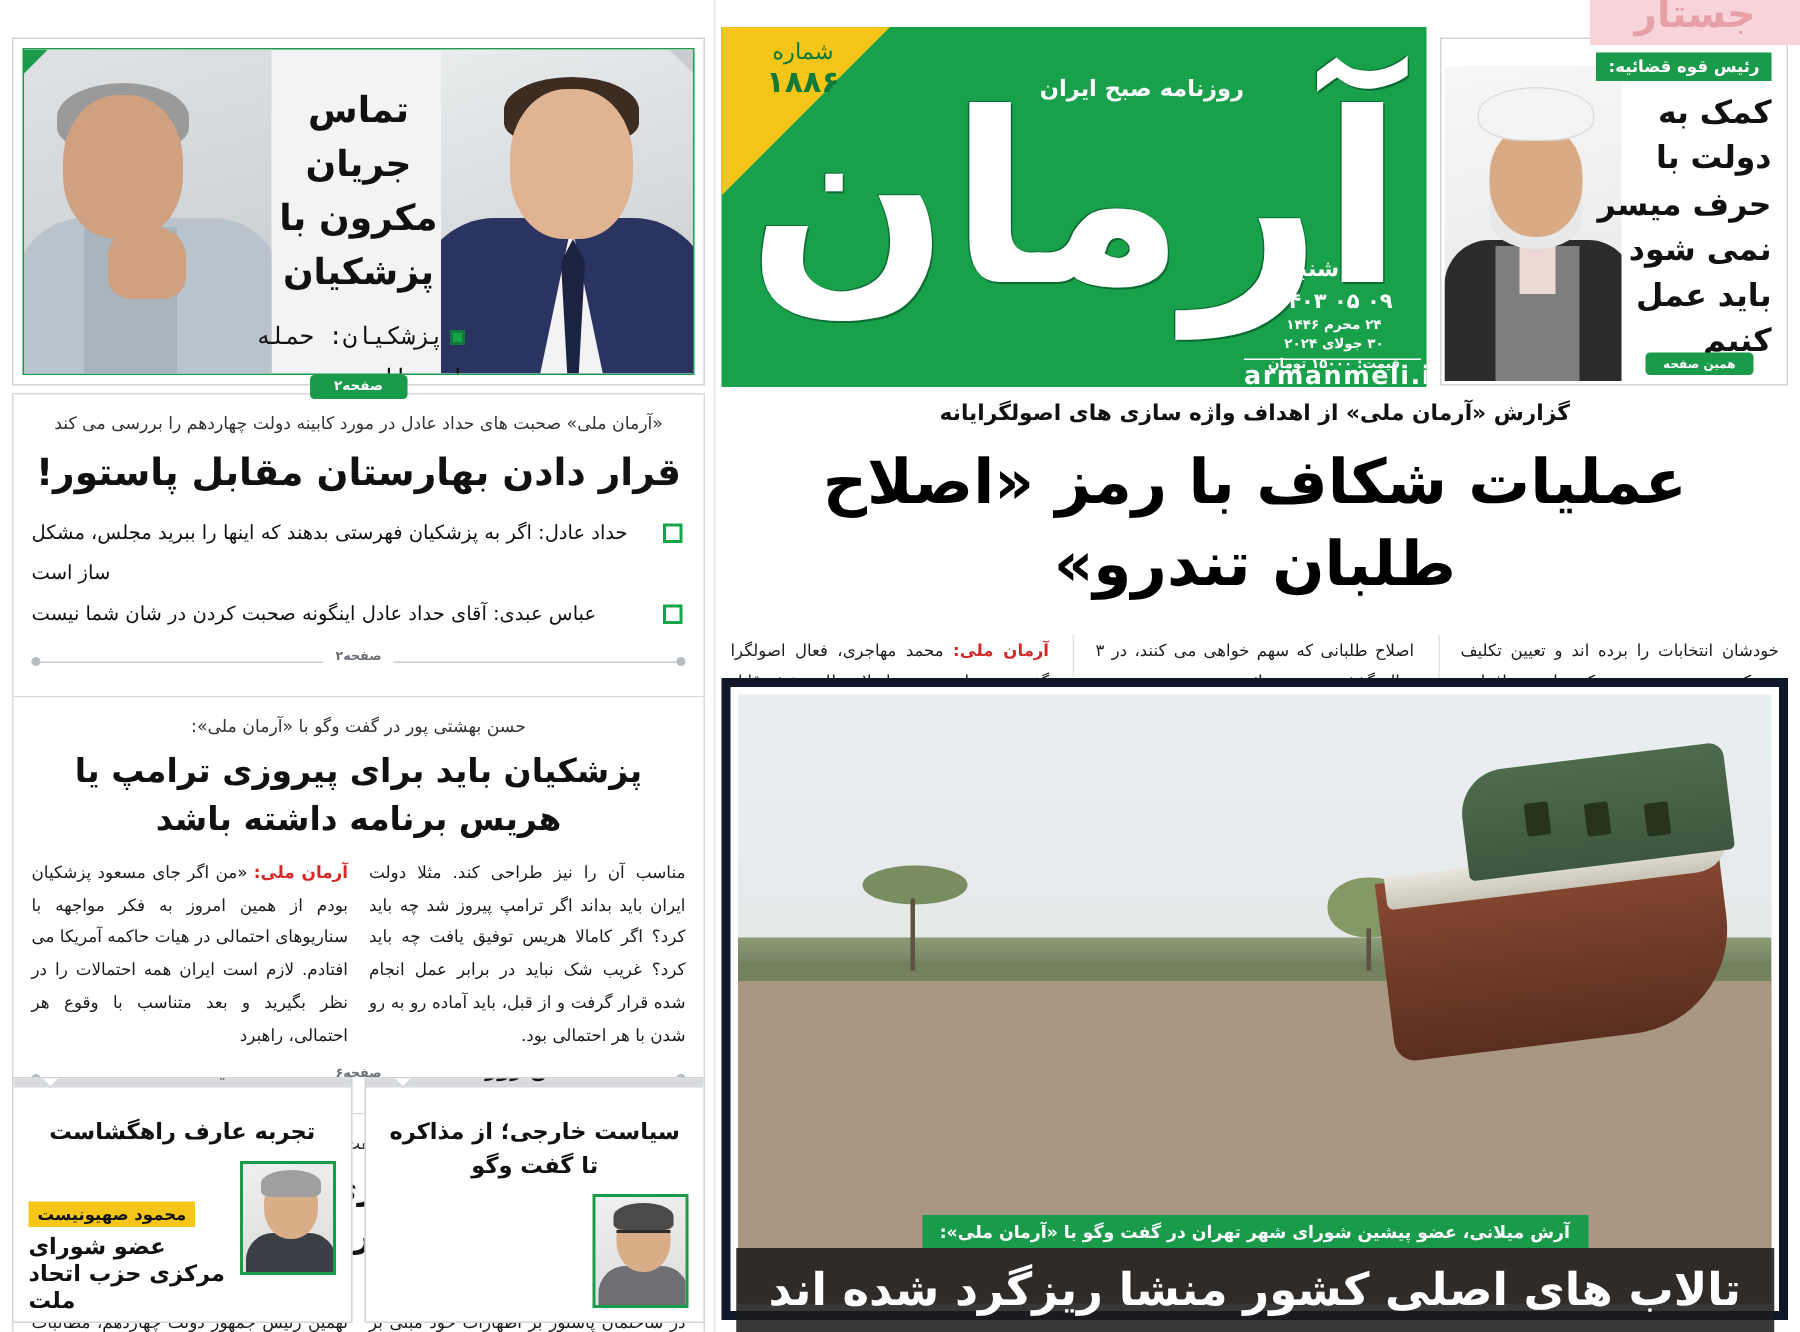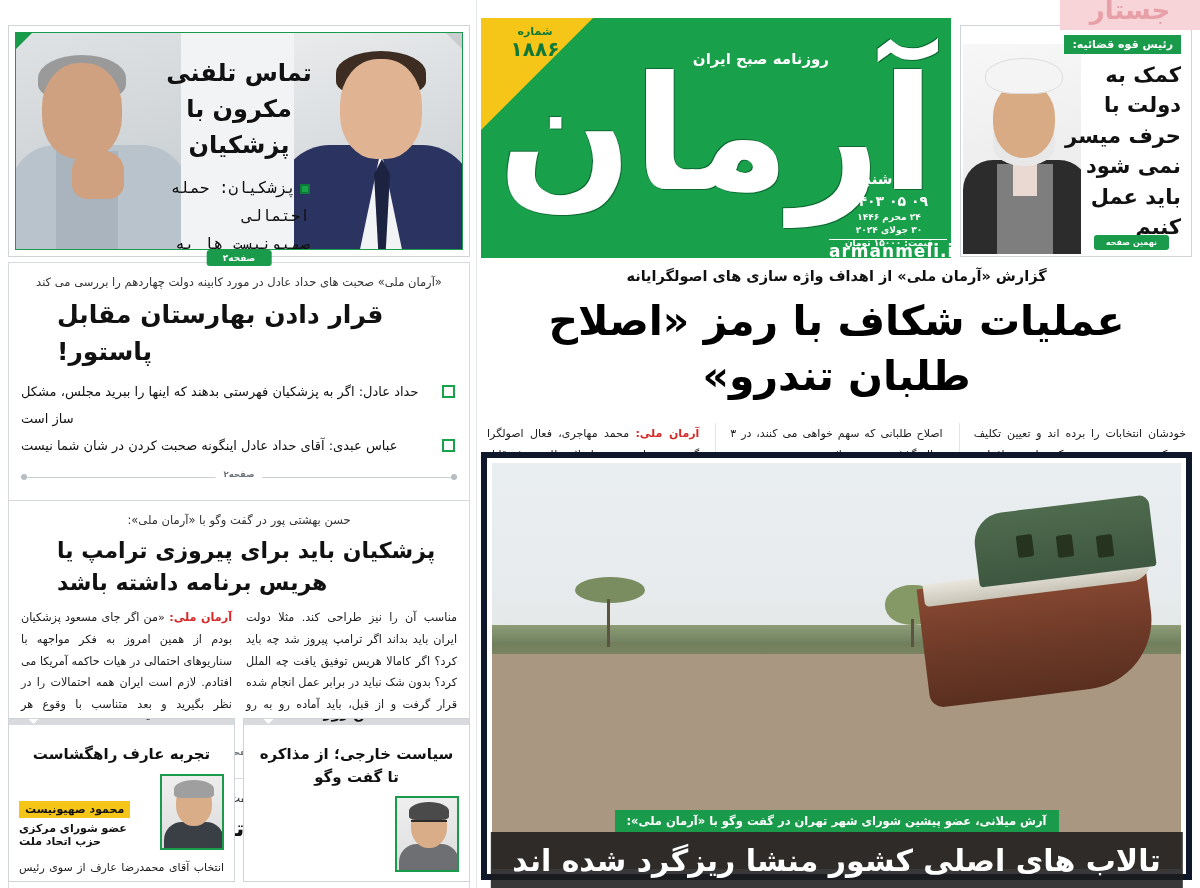--- a/index.html
+++ b/index.html
@@ -30,21 +30,21 @@
   }
   .mh-yellow{
     position:absolute; left:0; top:0; width:112px; height:112px;
     background:#f5c518;
     clip-path: polygon(0 0, 100% 0, 0 100%);
   }
   .mh-issue{
     position:absolute; left:6px; top:8px; width:96px;
     text-align:center; color:#0f7a39; line-height:1.1; transform:rotate(0deg);
   }
-  .mh-issue .lbl{ font-size:11px; font-weight:bold; display:block;}
+  .mh-issue .lbl{ font-size:15px; font-weight:normal; display:block;}
   .mh-issue .num{ font-size:20px; font-weight:bold; display:block; letter-spacing:1px;}
   .mh-sub{
     position:absolute; top:32px; right:122px; color:#fff;
     font-size:15px; font-weight:bold;
   }
   .mh-logo{
     position:absolute; right:10px; top:0; width:420px; height:240px;
     display:flex; align-items:center; justify-content:flex-start;
   }
   .mh-logo .ar{
@@ -159,21 +159,21 @@
   .judi-badge{
     position:absolute; right:22px; bottom:6px; background:#1a9b4b; color:#fff;
     font-size:8px; font-weight:bold; padding:3px 12px; border-radius:3px;
   }
 
   
   .left-col{ position:absolute; left:8px; top:262px; width:462px; }
   .lc-art{ border:1px solid #d6dadd; border-top:none; position:relative; padding:10px 12px 18px; background:#fff;}
   .lc-art:first-child{ border-top:1px solid #d6dadd; }
   .lc-kicker{ font-size:11.5px; color:#333; text-align:center; line-height:1.6; margin-bottom:6px;}
-  .lc-head{ font-size:25px; font-weight:bold; color:#111; text-align:left; line-height:1.45; margin-bottom:8px;margin-left:36px;}
+  .lc-head{ font-size:25px; font-weight:bold; color:#111; text-align:center; line-height:1.45; margin-bottom:8px;}
   .lc-head.sm{ font-size:22px; }
   .lc-bullets{ font-size:13px; line-height:2.1; color:#111; text-align:left; padding-right:22px;}
   .lc-bullets li{ list-style:none; position:relative; }
   .lc-bullets li:before{
     content:""; position:absolute; right:-20px; top:7px; width:9px;height:9px;
     background:#fff; border:2.5px solid #16a34a;
   }
   .lc-cols{ display:flex; gap:14px; direction:rtl; margin-top:4px; }
   .lc-cols .c{ flex:1; font-size:11.2px; line-height:1.95; text-align:justify; color:#1a1a1a;}
   .src-red{ color:#d62828; font-weight:bold; }
@@ -277,21 +277,21 @@
   }
   .op-hdwrap{ position:relative; height:10px; }
   .op-diamond{
     position:absolute; left:16px; top:-14px; width:17px;height:17px; background:#fff;
     border:1px solid #cfd4d8; transform:rotate(45deg); z-index:3;
   }
   .op-title{ margin-top:14px; text-align:center; font-size:15px; font-weight:bold; color:#111; line-height:1.5; padding:0 8px;}
   .op-mid{ display:flex; direction:rtl; align-items:flex-start; margin-top:8px; padding:0 10px; gap:8px;}
   .op-meta{ flex:1; text-align:left; padding-top:24px;}
   .op-name{ display:inline-block; background:#f5c518; color:#111; font-size:11px; font-weight:bold; padding:2px 6px;}
-  .op-role{ display:block; font-size:11px; color:#111; font-weight:bold; margin-top:4px;}
+  .op-role{ display:block; font-size:15px; color:#111; font-weight:bold; margin-top:4px;}
   .op-photo{
     width:64px; height:76px; border:2px solid #1a9b4b; overflow:hidden; position:relative;
     background:linear-gradient(170deg,#efefef,#dcdcdc); flex:0 0 auto;
   }
   .op-photo .h{ position:absolute; left:14px; top:8px; width:36px;height:42px;
     border-radius:44% 44% 48% 48%; background:#d8ad88;}
   .op-photo .hr{ position:absolute; left:12px; top:4px; width:40px;height:18px;
     border-radius:50% 50% 20% 20%; background:#9f9f9f;}
   .op-photo .b{ position:absolute; left:2px; top:46px; width:60px;height:32px;
     border-radius:18px 18px 0 0; background:#3a3f45;}
@@ -330,21 +330,21 @@
 
       <div class="ph-mac">
         <div class="suit"></div>
           <div class="shirt"></div>
           <div class="tie"></div>
         <div class="hair"></div>
           <div class="head"></div>
       </div>
 
       <div class="macron-text">
-        <h2>تماس تلفنی</h2>
+        <h2>تماس جریان</h2>
         <h2>مکرون با پزشکیان</h2>
         <div class="macron-bullet">
           <span class="sq-green"></span><span>پزشکیان: حمله احتمالی صهیونیست ها به لبنان تبعات سنگینی دارد</span>
         </div>
       </div>
     </div>
     <div class="pg-badge">صفحه۲</div>
   </div>
 
   <div class="masthead">
@@ -371,21 +371,21 @@
     <div class="judi-photo">
       <div class="robe"></div>
         <div class="inner"></div>
         <div class="collar"></div>
       <div class="beard"></div>
         <div class="face"></div>
         <div class="turban"></div>
     </div>
     <div class="judi-tag">رئیس قوه قضائیه:</div>
     <div class="judi-title">کمک به دولت با حرف میسر نمی شود باید عمل کنیم</div>
-    <div class="judi-badge">نهمین صفحه</div>
+    <div class="judi-badge">همین صفحه</div>
   </div>
 
   <div class="left-col">
 
     <div class="lc-art">
       <div class="lc-kicker">«آرمان ملی» صحبت های حداد عادل در مورد کابینه دولت چهاردهم را بررسی می کند</div>
       <div class="lc-head">قرار دادن بهارستان مقابل پاستور!</div>
       <ul class="lc-bullets">
         <li>حداد عادل: اگر به پزشکیان فهرستی بدهند که اینها را ببرید مجلس، مشکل ساز است</li>
         <li>عباس عبدی: آقای حداد عادل اینگونه صحبت کردن در شان شما نیست</li>
@@ -395,21 +395,21 @@
           <div class="dotL"></div>
           <div class="dotR"></div>
         <div class="txt">صفحه۲</div>
       </div>
     </div>
 
     <div class="lc-art">
       <div class="lc-kicker">حسن بهشتی پور در گفت وگو با «آرمان ملی»:</div>
       <div class="lc-head sm">پزشکیان باید برای پیروزی ترامپ یا هریس برنامه داشته باشد</div>
       <div class="lc-cols">
-        <div class="c">مناسب آن را نیز طراحی کند. مثلا دولت ایران باید بداند اگر ترامپ پیروز شد چه باید کرد؟ اگر کامالا هریس توفیق یافت چه الملل کرد؟ بدون شک نباید در برابر عمل انجام شده قرار گرفت و از قبل، باید آماده رو به رو شدن با هر احتمالی بود.</div>
+        <div class="c">مناسب آن را نیز طراحی کند. مثلا دولت ایران باید بداند اگر ترامپ پیروز شد چه باید کرد؟ اگر کامالا هریس توفیق یافت چه باید کرد؟ غریب شک نباید در برابر عمل انجام شده قرار گرفت و از قبل، باید آماده رو به رو شدن با هر احتمالی بود.</div>
         <div class="c"><span class="src-red">آرمان ملی:</span><span> «من اگر جای مسعود پزشکیان بودم از همین امروز به فکر مواجهه با سناریوهای احتمالی در هیات حاکمه آمریکا می افتادم. لازم است ایران همه احتمالات را در نظر بگیرید و بعد متناسب با وقوع هر احتمالی، راهبرد</span></div>
       </div>
       <div class="pg-line">
         <div class="ln"></div>
           <div class="dotL"></div>
           <div class="dotR"></div>
         <div class="txt">صفحه۶</div>
       </div>
     </div>
 

